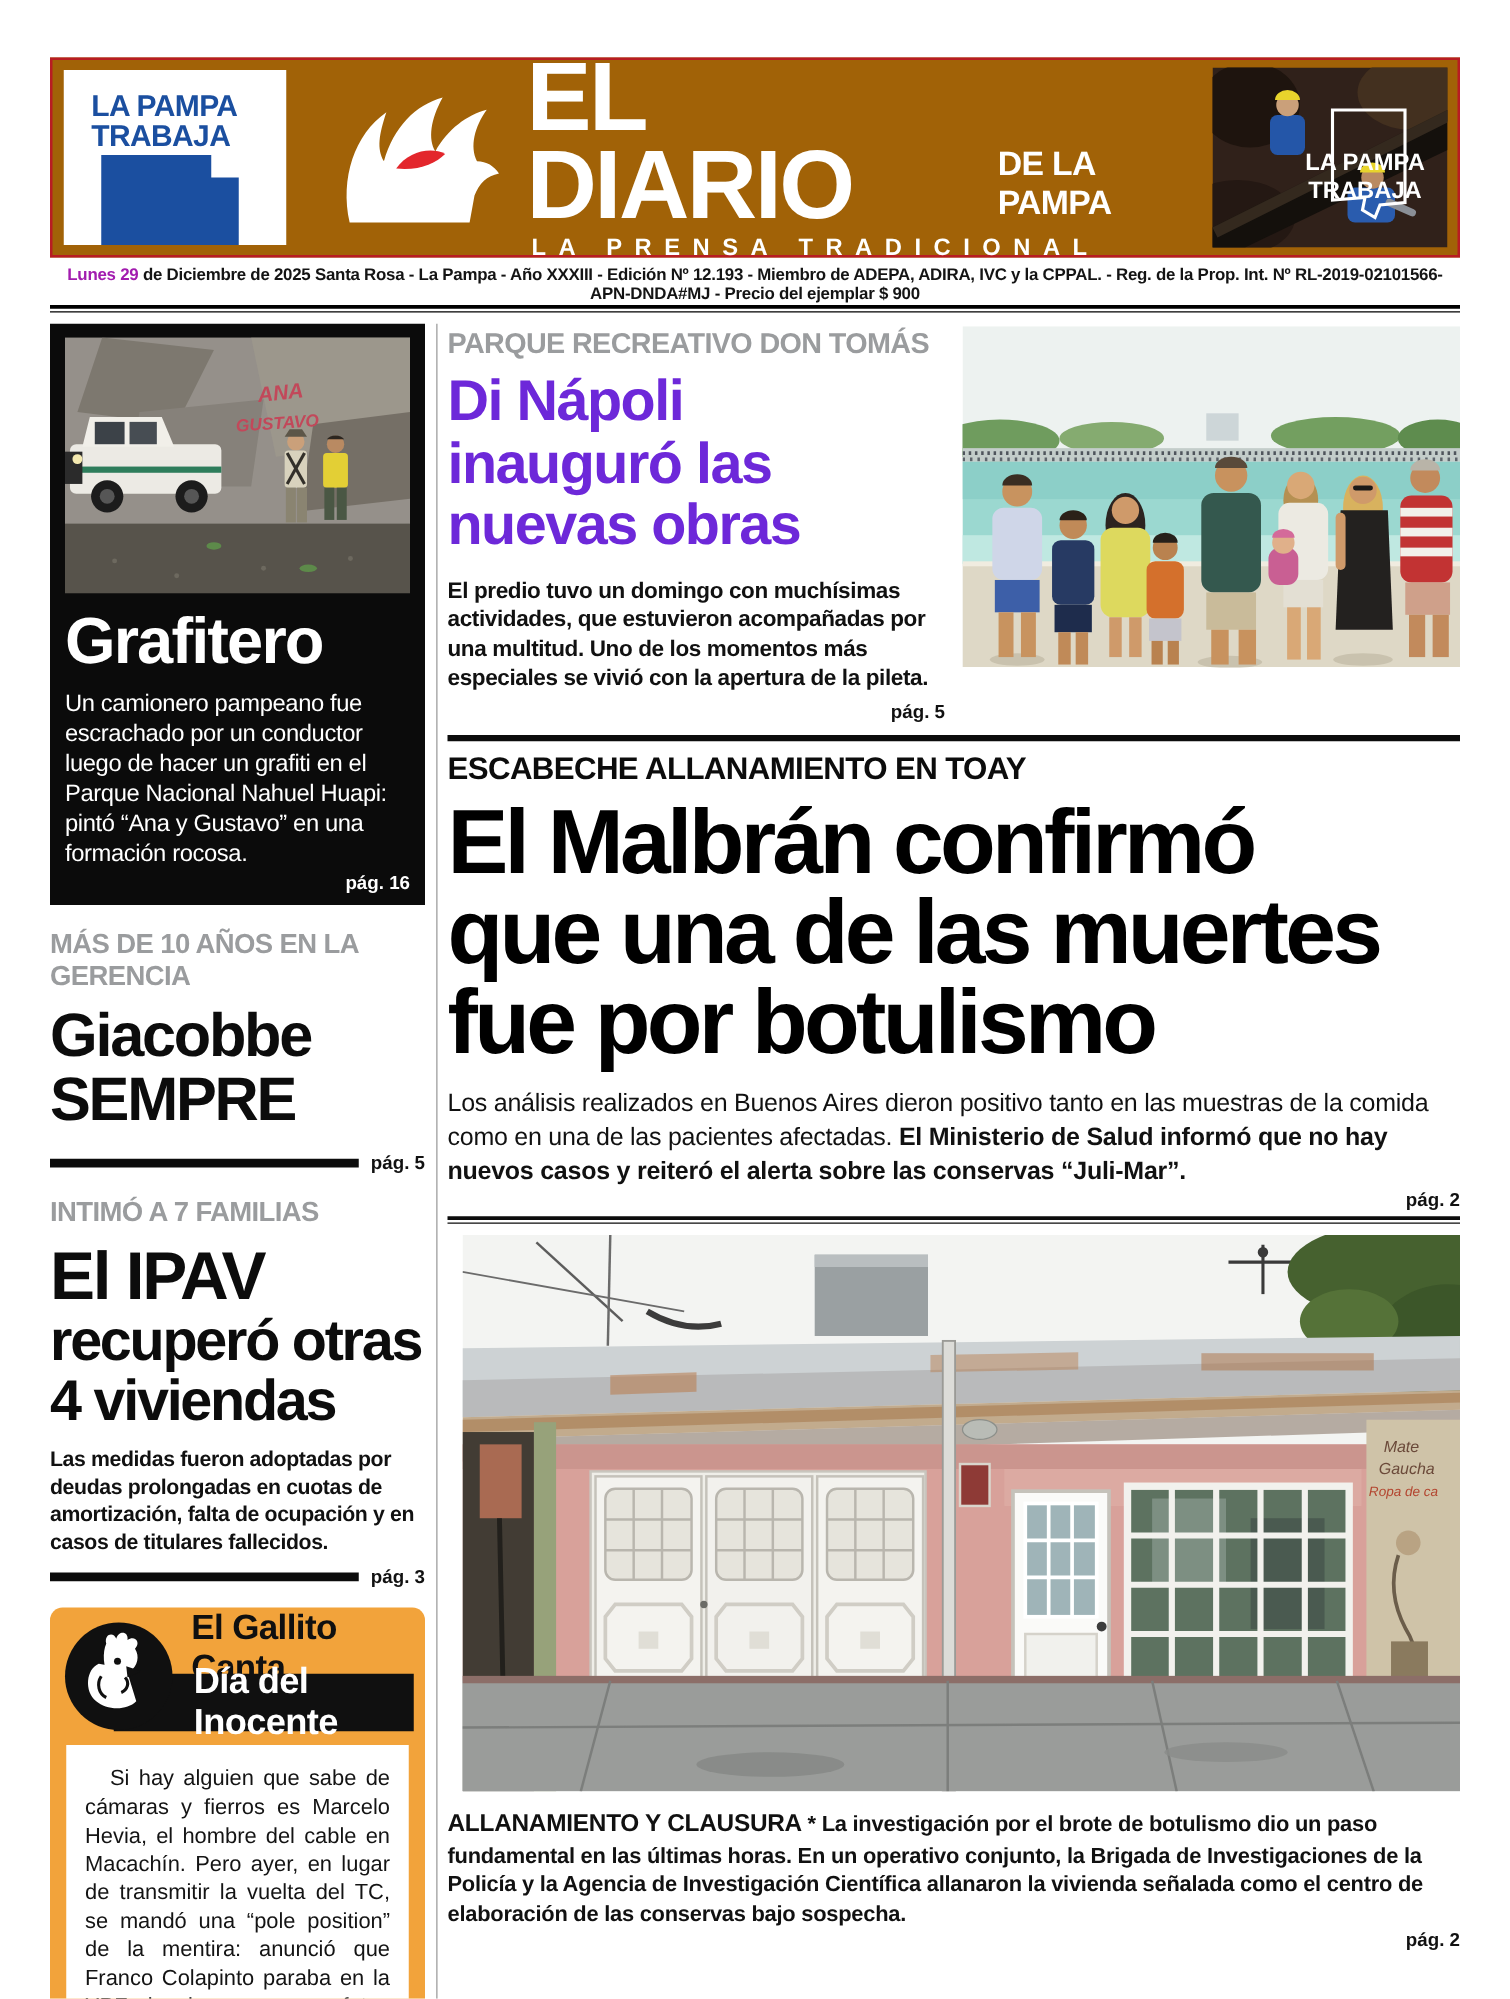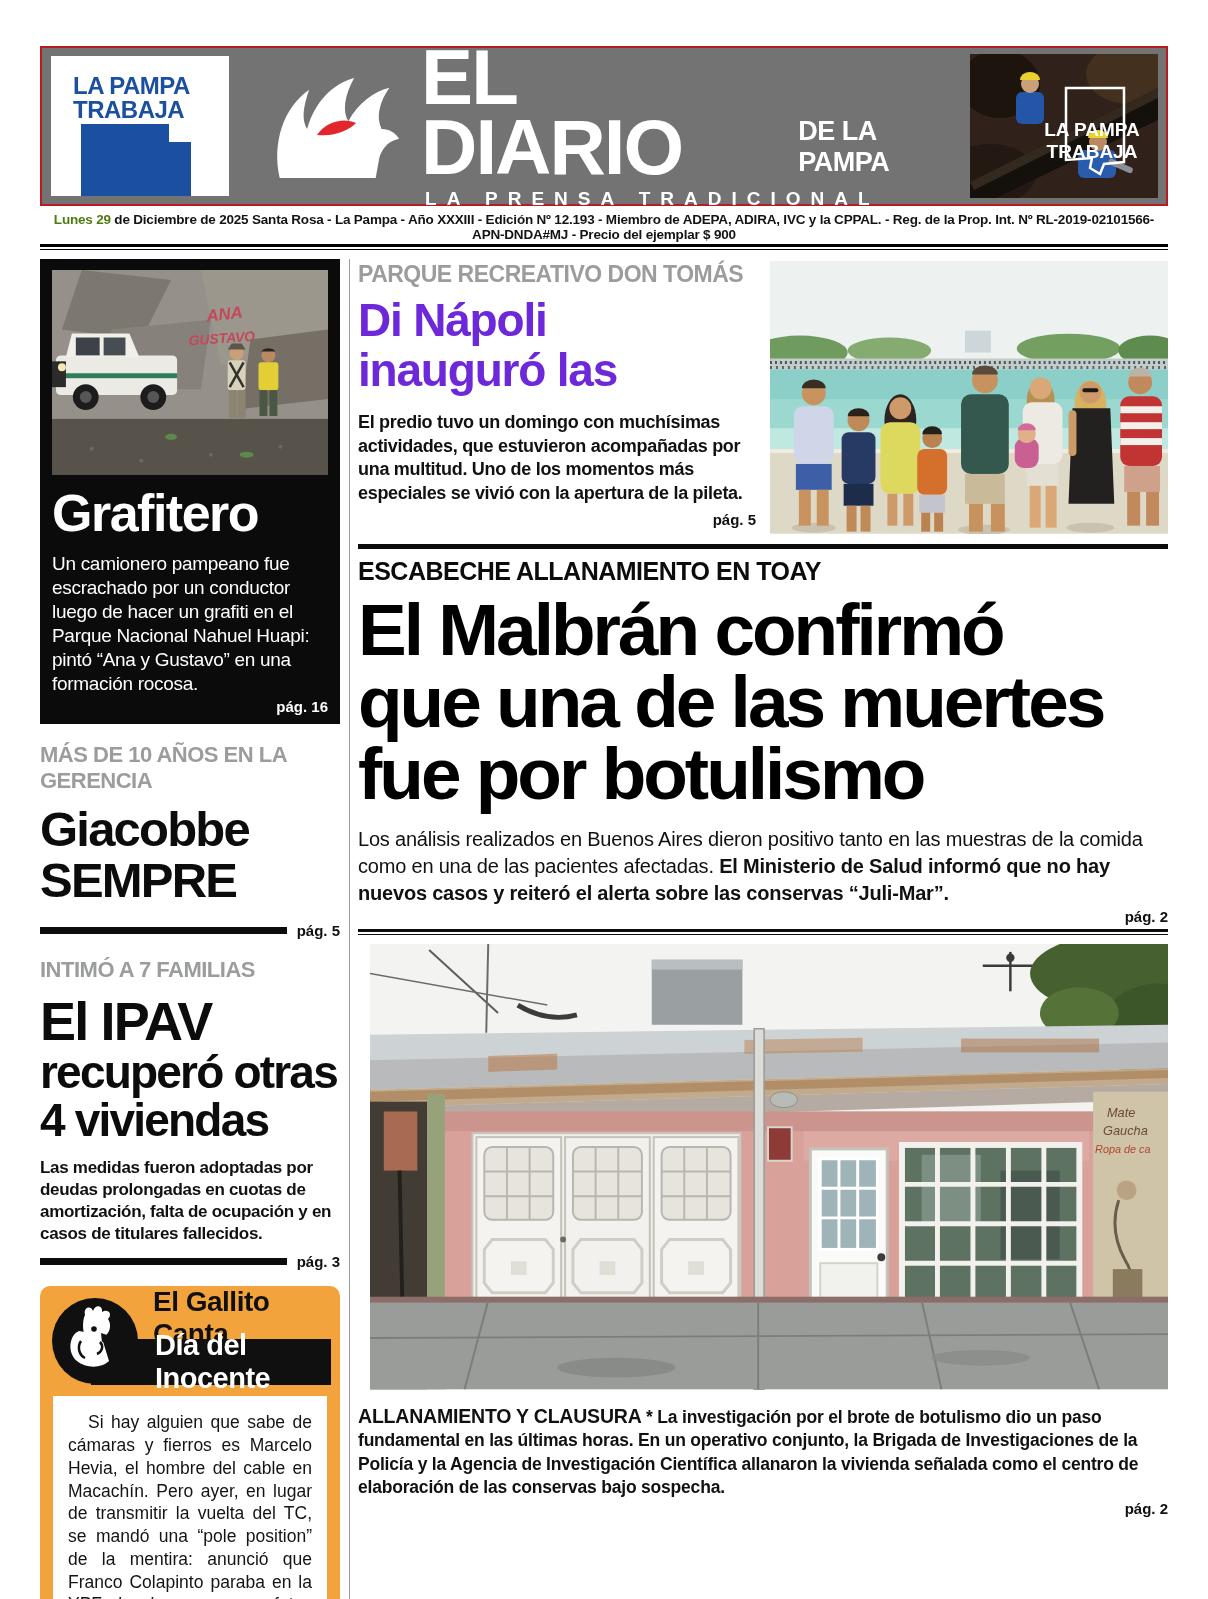--- a/index.html
+++ b/index.html
@@ -11,21 +11,21 @@
     background: #ffffff;
     font-family: "Liberation Sans", sans-serif;
     color: #111;
     overflow: hidden;
   }
   .inner { position: absolute; left: 40px; top: 0; width: 1128px; }
 
   
   .masthead {
     margin-top: 46px; height: 160px;
-    background: #737373;
+    background: #a16207;
     border: 2px solid #b81c22;
     display: flex; align-items: center;
   }
   .mast-logo {
     width: 178px; height: 140px; margin-left: 9px;
     background: #fff; position: relative; flex: none;
   }
   .mast-logo .lp-text {
     position: absolute; left: 22px; top: 18px;
     color: #1b4fa0; font-weight: bold; font-size: 24px; line-height: 1.02;
@@ -41,21 +41,21 @@
   .brand-tagline { font-size: 19px; font-weight: bold; letter-spacing: 10px; margin-top: 6px; margin-left: 4px; }
   .mast-ad { width: 188px; height: 144px; margin-right: 8px; flex: none; position: relative; }
   .mast-ad svg { display:block; }
 
   
   .dateline {
     margin-top: 3px; text-align: center;
     font-size: 13.5px; font-weight: bold; color: #141414;
     letter-spacing: -0.2px; padding: 3px 0 2px;
   }
-  .dateline .hl { color: #4d7c0f; }
+  .dateline .hl { color: #a21caf; }
   .rule-double-top { border-top: 3px solid #000; height: 6px; border-bottom: 1px solid #000; }
 
   
   .columns { display: flex; margin-top: 9px; }
   .col-left { width: 300px; flex: none; }
   .col-divider { width: 1px; background: #9a9a9a; margin: 0 8px 0 9px; }
   .col-main { flex: 1; min-width: 0; }
 
   
   .graf-box { background: #0b0b0b; color: #fff; padding: 11px 12px 9px; }
@@ -276,20 +276,21 @@
       <div class="col-divider"></div>
 
       <div class="col-main">
 
         <div class="dinapoli">
           <div class="dn-left">
             <div class="dn-kicker">PARQUE RECREATIVO DON TOMÁS</div>
             <div class="dn-head">
               <div>Di Nápoli</div>
               <div>inauguró las</div>
+              <div>nuevas obras</div>
             </div>
             <div class="dn-deck">El predio tuvo un domingo con muchísimas actividades, que estuvieron acompañadas por una multitud. Uno de los momentos más especiales se vivió con la apertura de la pileta.</div>
             <div class="dn-page">pág. 5</div>
           </div>
           <div class="dn-photo">
             <svg viewBox="0 0 400 274">
               <rect width="400" height="274" fill="#edf2f0"></rect>
               <ellipse cx="30" cy="92" rx="48" ry="17" fill="#6f9c5e"></ellipse>
               <ellipse cx="120" cy="90" rx="42" ry="13" fill="#85ab70"></ellipse>
               <ellipse cx="300" cy="88" rx="52" ry="15" fill="#739f60"></ellipse>

